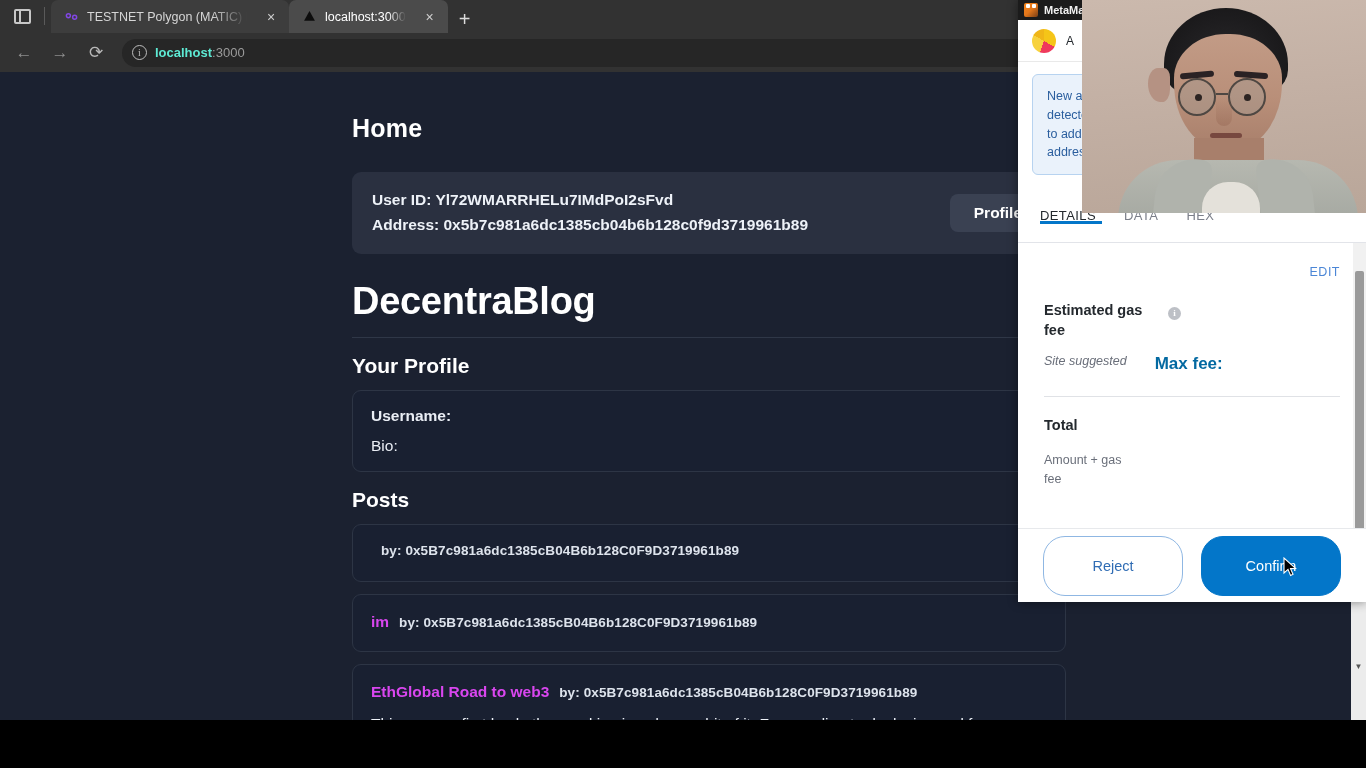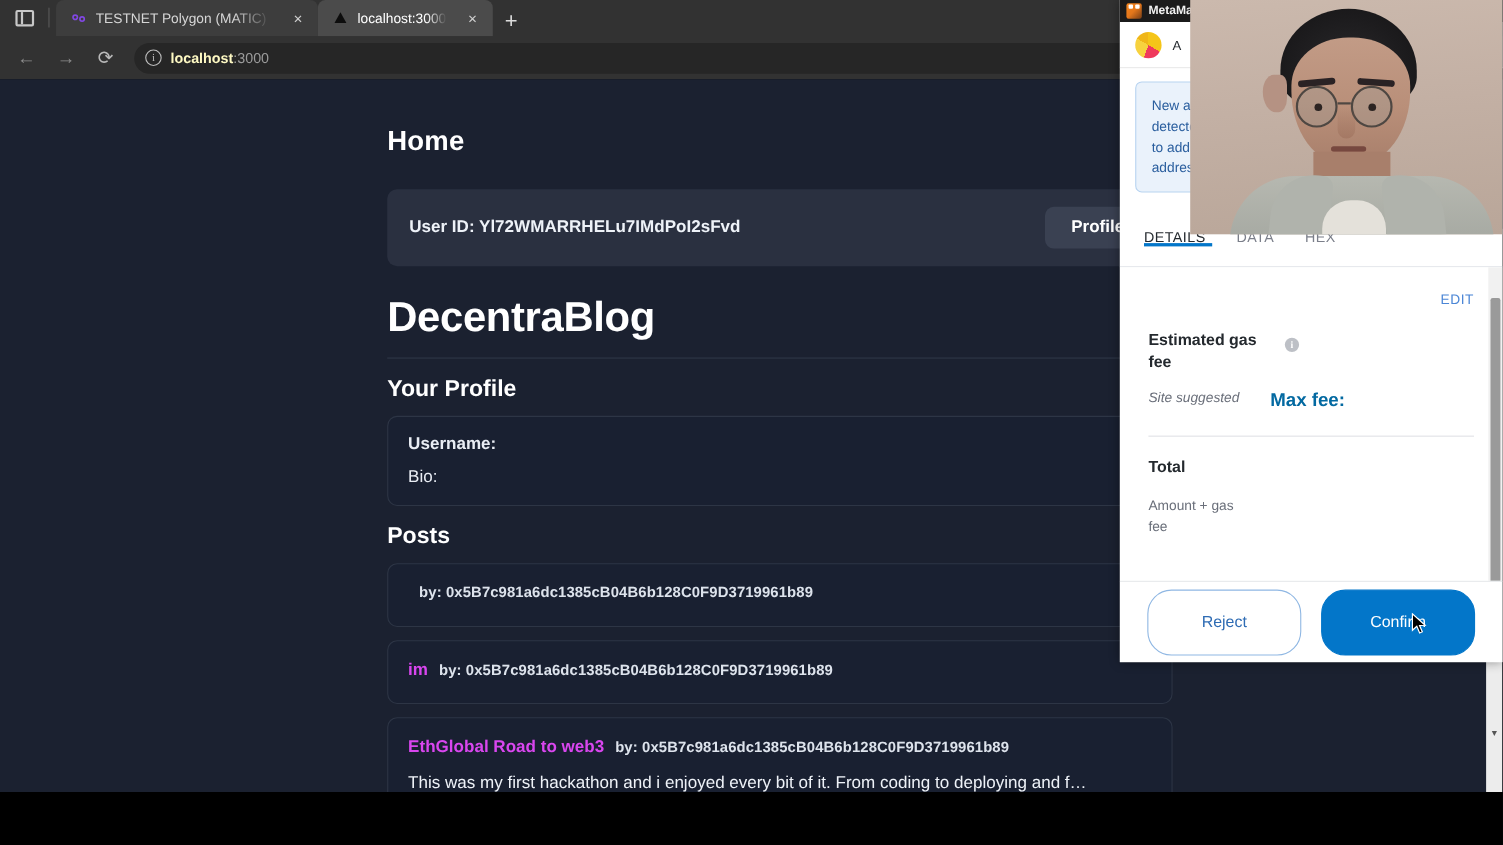--- a/index.html
+++ b/index.html
@@ -70,21 +70,21 @@
     background: #262626; border-radius: 14px;
     display: flex; align-items: center; padding: 0 10px; gap: 8px;
     position: relative;
   }
   .info-icon {
     width: 15px; height: 15px; border: 1.4px solid #bdbdbd; border-radius: 50%;
     color: #bdbdbd; font-size: 10px; line-height: 13px; text-align: center;
     flex: 0 0 15px; font-family: "Liberation Serif", serif;
   }
   .omnibox-url { font-size: 13px; color: #9b9b9b; }
-  .omnibox-url b { color: #fef9c3; font-weight: 700; }
+  .omnibox-url b { color: #5eead4; font-weight: 700; }
   .star-icon { position: absolute; right: 10px; color: #a8a8a8; font-size: 15px; }
 
   
   .page {
     position: absolute; left: 0; top: 72px; width: 1366px; height: 648px;
     background: #1b2130; overflow: hidden; padding-left: 46px;
   }
   .page-scroll { position: absolute; right: 0; top: 0; width: 15px; height: 648px; background: #ececec; }
   .page-scroll .thumb { position: absolute; left: 2px; top: 0; width: 11px; height: 112px; background: #c7c7c7; border-radius: 2px; }
   .page-scroll .arrow { position: absolute; left: 0; width: 15px; height: 15px; color: #555; font-size: 8px; text-align: center; line-height: 15px; }
@@ -357,20 +357,21 @@
               <path d="M12 2v2.5M12 19.5V22M2 12h2.5M19.5 12H22M4.9 4.9l1.8 1.8M17.3 17.3l1.8 1.8M19.1 4.9l-1.8 1.8M6.7 17.3l-1.8 1.8"></path>
             </g>
           </svg>
         </div>
       </div>
     </div>
 
     <div class="userbar">
       <div class="userbar-lines">
         <div>User ID: Yl72WMARRHELu7IMdPoI2sFvd</div>
+        <div class="addr">Address: 0x5b7c981a6dc1385cb04b6b128c0f9d3719961b89</div>
       </div>
       <button class="logout-btn">Profile</button>
     </div>
 
     <div class="site-title">
       <h1>DecentraBlog</h1>
       <div class="add-post-btn">+</div>
     </div>
     <div class="divider"></div>
 

